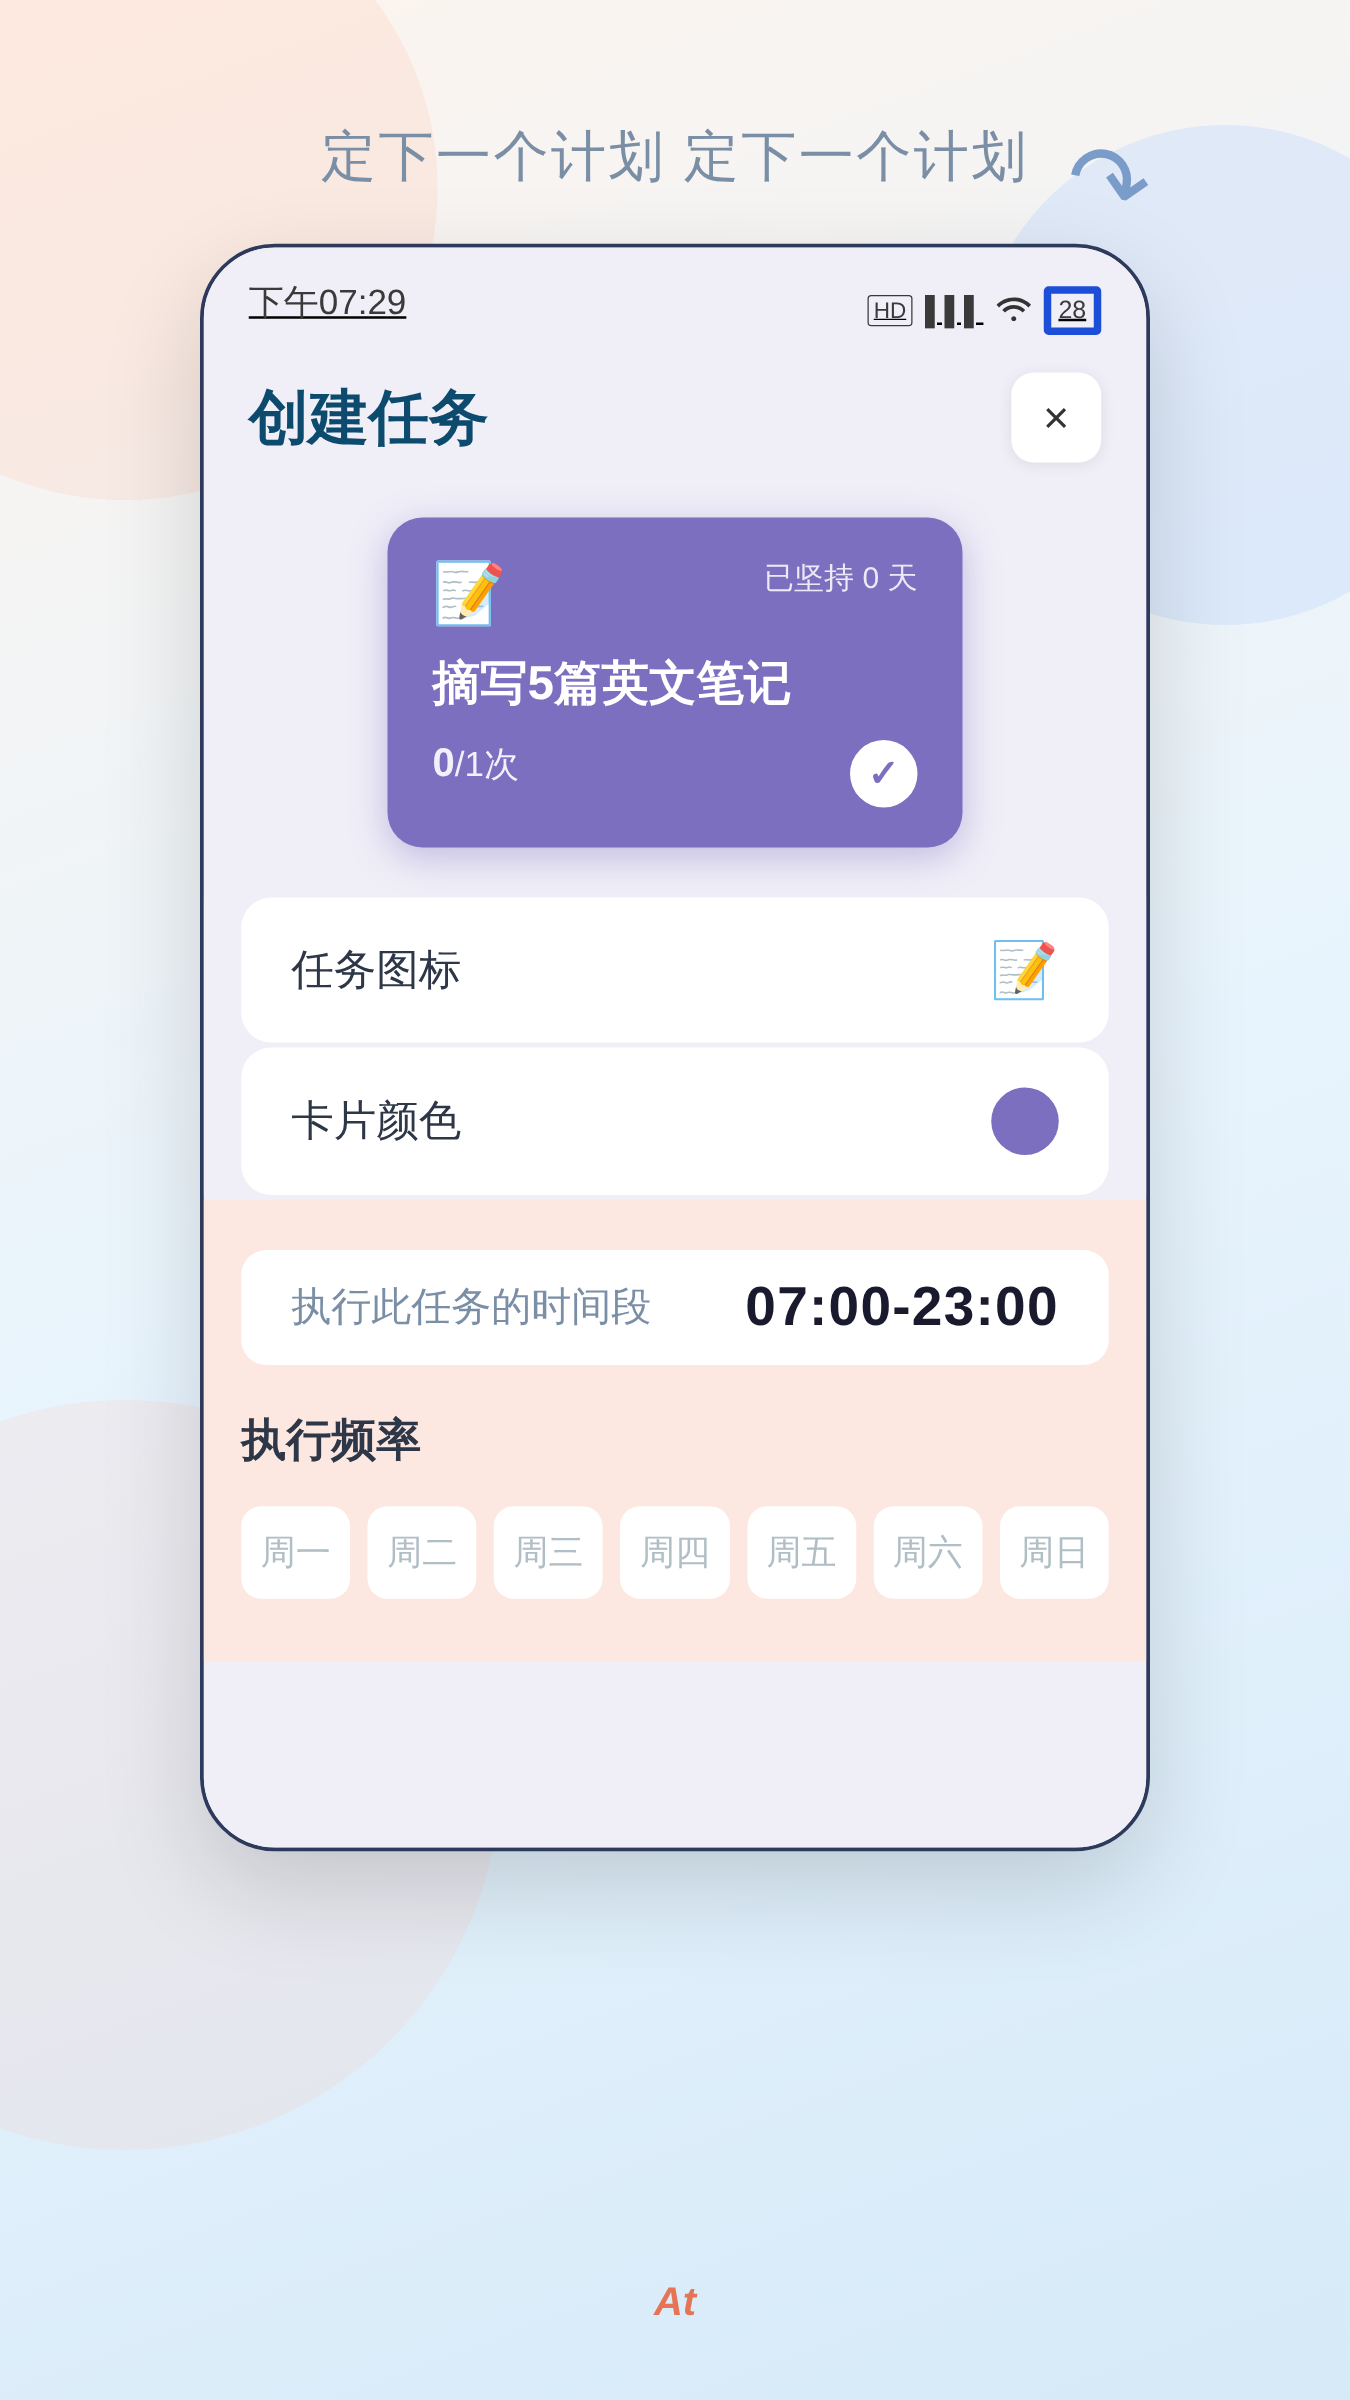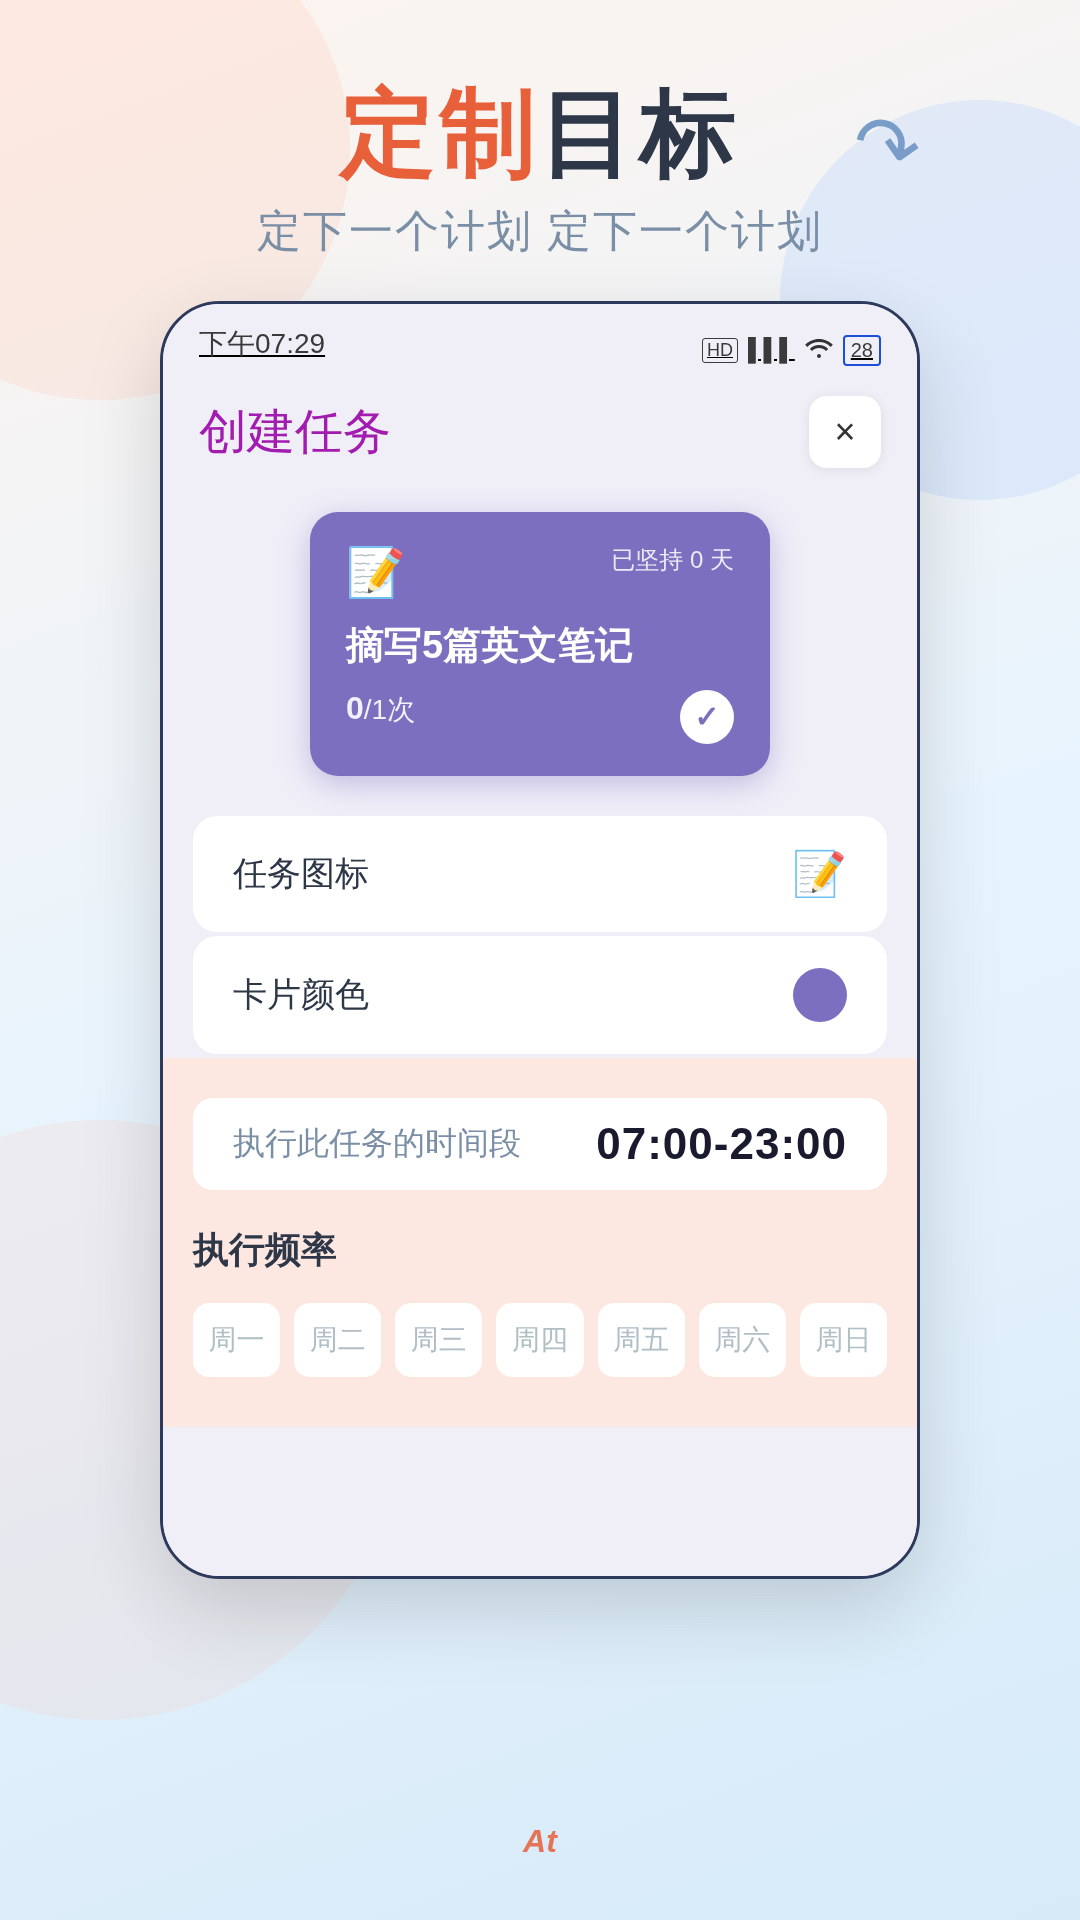--- a/index.html
+++ b/index.html
@@ -105,21 +105,21 @@
       gap: 10px;
       margin-top: 13px;
     }
     .status-icon {
       font-size: 22px;
       color: #3a3a3a;
     }
     .battery-icon {
       font-size: 20px;
       color: #3a3a3a;
-      border: 2px solid #1d4ed8;
+      border: 6px solid #1d4ed8;
       border-radius: 4px;
       padding: 2px 6px;
       position: relative;
     }
     .hd-badge {
       font-size: 18px;
       color: #3a3a3a;
       border: 1.5px solid #3a3a3a;
       border-radius: 3px;
       padding: 1px 4px;
@@ -133,22 +133,22 @@
 
     
     .app-header {
       display: flex;
       justify-content: space-between;
       align-items: center;
       padding: 20px 36px 24px;
     }
     .app-title {
       font-size: 48px;
-      font-weight: 400;
-      color: #a21caf;
+      font-weight: 700;
+      color: #0c4a6e;
     }
     .close-btn {
       width: 72px; height: 72px;
       background: white;
       border-radius: 18px;
       display: flex; align-items: center; justify-content: center;
       font-size: 36px;
       color: #333;
       box-shadow: 0 2px 12px rgba(0,0,0,0.08);
       cursor: pointer;
@@ -303,23 +303,20 @@
     }
   </style>
 </head>
 <body>
 
 <div class="bg-circle-1"></div>
 <div class="bg-circle-2"></div>
 <div class="bg-circle-3"></div>
 
 <div class="hero-section">
-  <h1 class="hero-title">
-    <span class="red">定制</span><span class="dark">目标</span>
-  </h1>
   <p class="hero-subtitle">定下一个计划 定下一个计划</p>
   <div class="arrow-decor">↷</div>
 </div>
 
 <div class="phone-wrapper">
   <div class="phone-frame">
 
     <div class="status-bar">
       <span class="status-time">下午07:29</span>
       <div class="status-icons">

